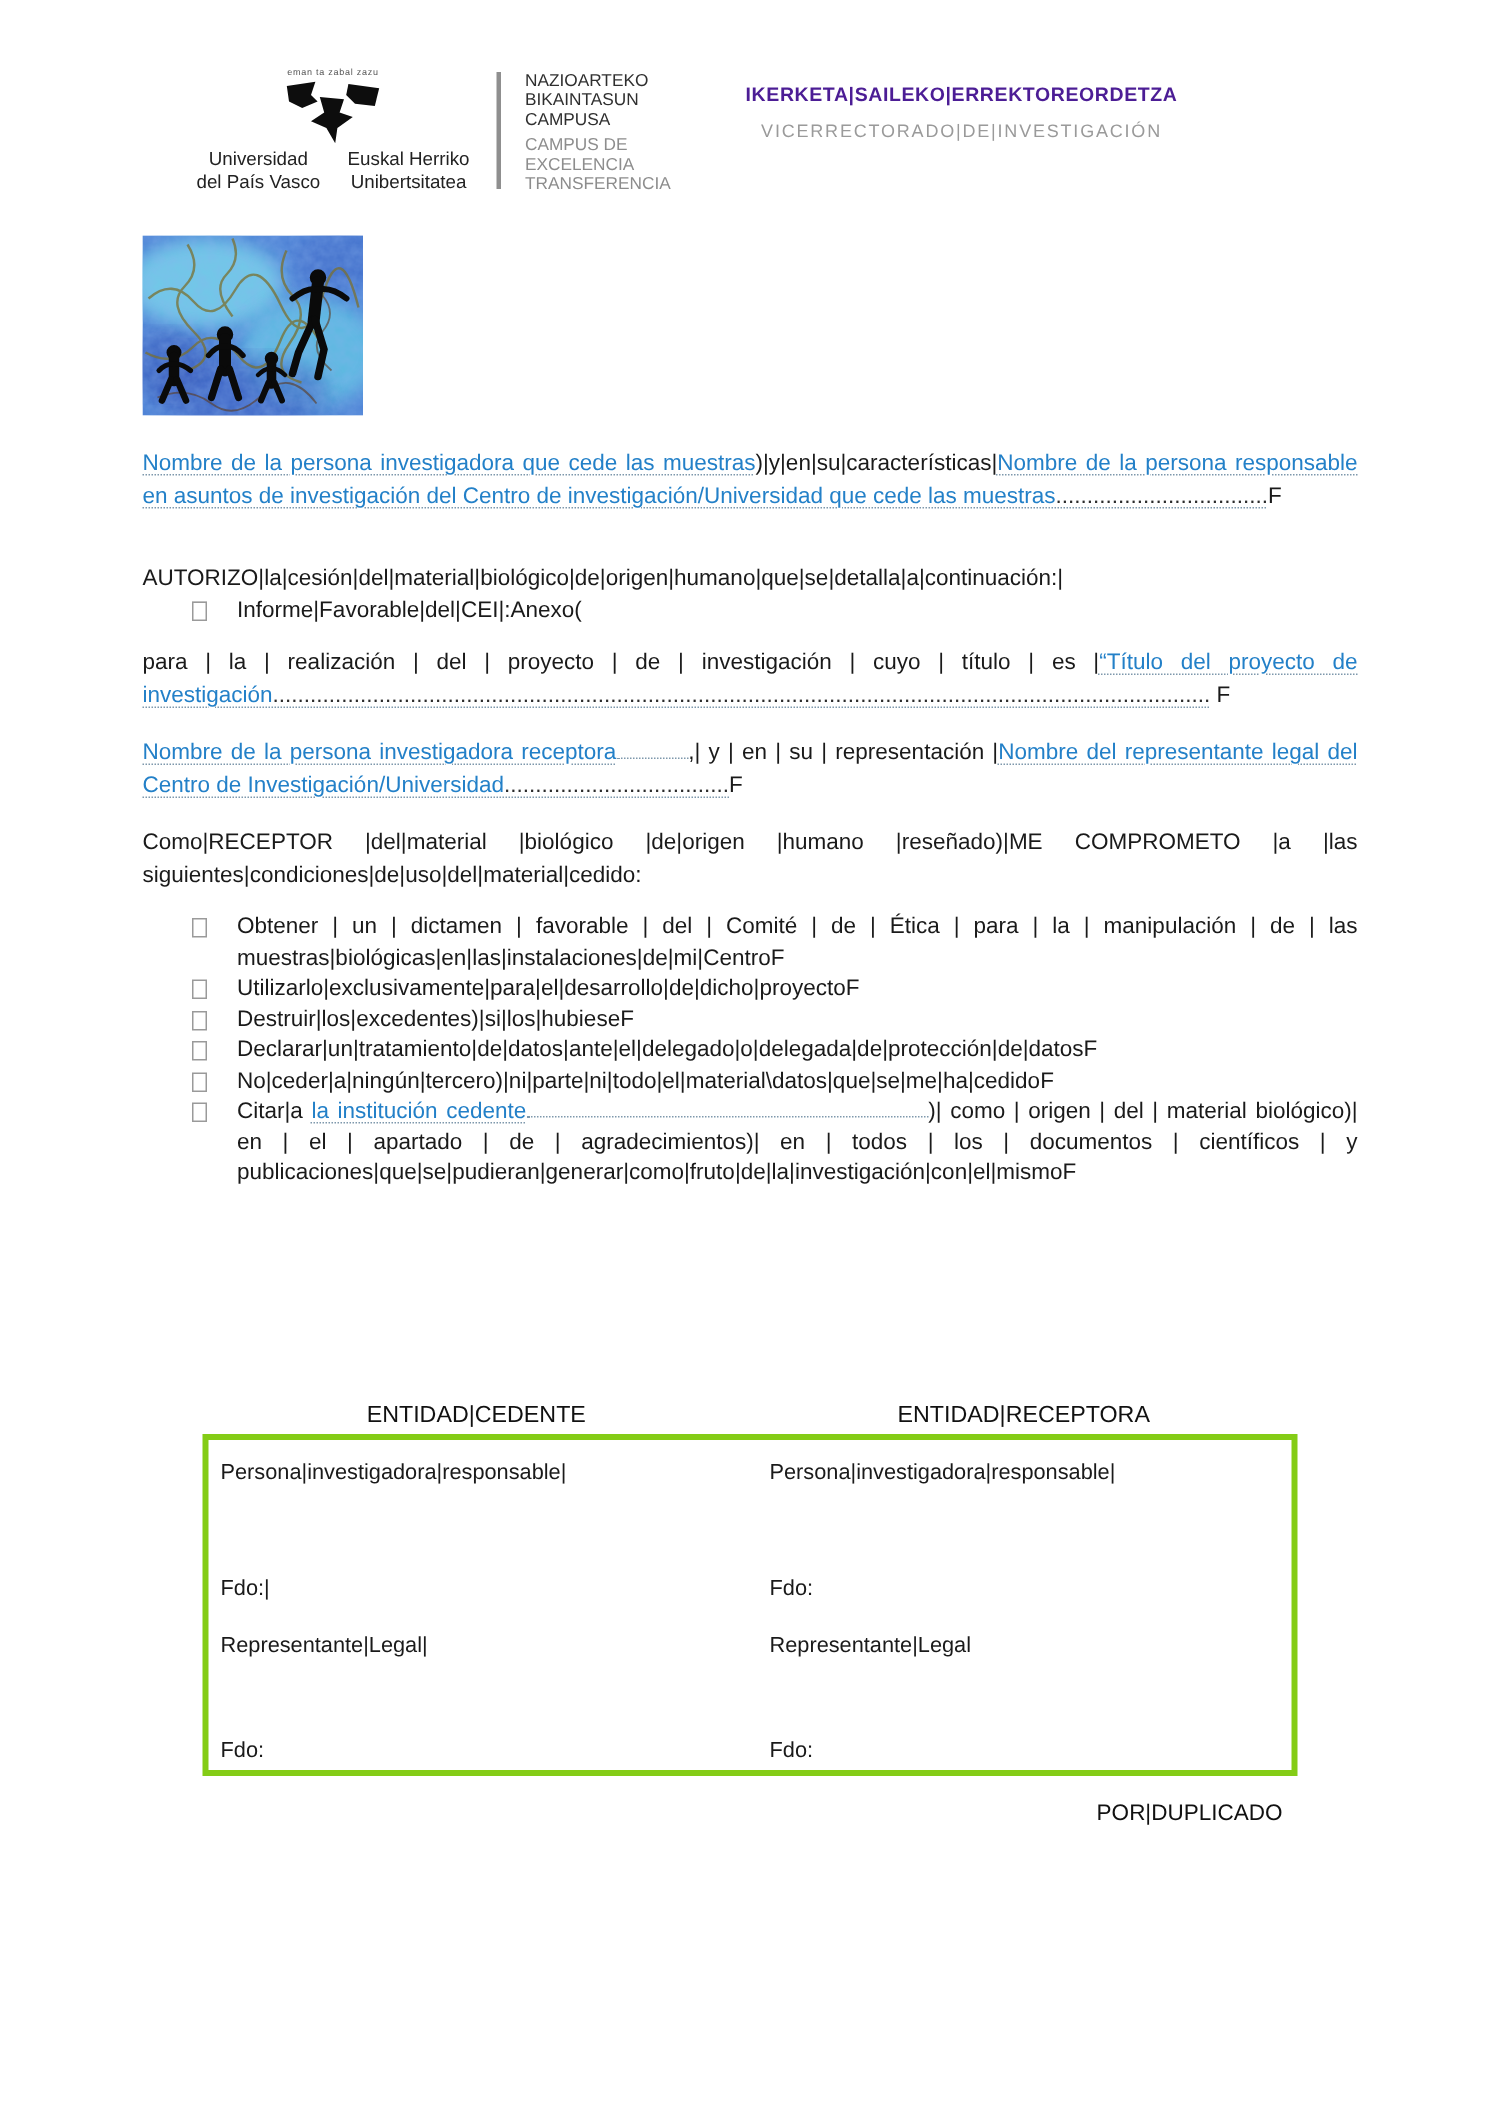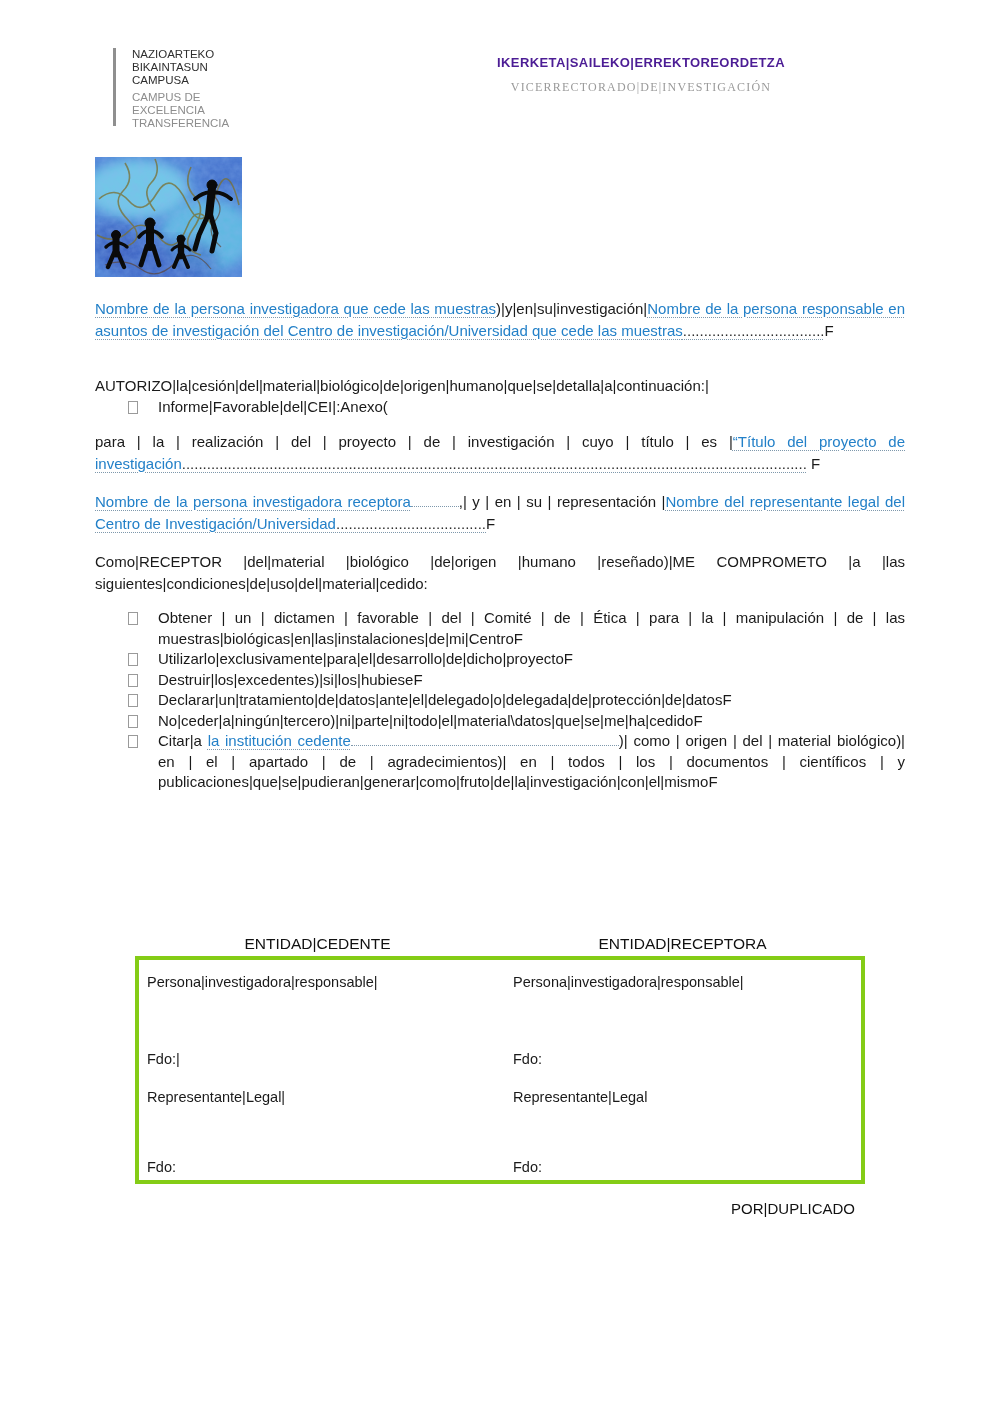--- a/index.html
+++ b/index.html
@@ -21,21 +21,21 @@
   .logo-motto{ font-size:6px; color:#555; letter-spacing:.5px; }
   .logo-symbol{ display:block; margin:1px auto 2px auto; }
   .logo-names{ display:flex; justify-content:space-between; gap:8px; font-size:12.5px; line-height:15px; color:#222; }
   .logo-names > div{ white-space:nowrap; }
   .hdr-divider{ width:3px; height:78px; background:#8f8f8f; margin:2px 16px 0 18px; }
   .campus{ font-size:11.5px; line-height:13px; padding-top:2px; }
   .campus .eu{ color:#2f2f2f; }
   .campus .es{ color:#8d8d8d; margin-top:4px; }
   .office{ margin-left:auto; margin-right:120px; text-align:center; padding-top:9px; }
   .office .eu{ font-size:13px; font-weight:bold; letter-spacing:.4px; color:#4c1d95; }
-  .office .es{ font-size:12px; letter-spacing:1.2px; color:#9a9a9a; margin-top:10px;font-family:Liberation Serif, serif; }
+  .office .es{ font-size:12px; letter-spacing:1.2px; color:#9a9a9a; margin-top:10px; }
   
   .photo{ margin-top:27px; width:147px; height:120px; display:block; }
   
   .title{
     margin-top:18px; text-align:center;
     font-size:19px; font-weight:600; letter-spacing:2px; color:#111;
     text-decoration:underline; text-underline-offset:5px; text-decoration-thickness:1.5px;
   }
   
   .para{ text-align:justify; line-height:21.5px; }
@@ -90,20 +90,40 @@
   .r-persona{ top:14px; } .r-fdo1{ top:91px; } .r-rep{ top:129px; } .r-fdo2{ top:199px; }
   
   .footer{ margin-top:16px; text-align:right; padding-right:50px; font-size:15px; color:#111; }
 </style>
 </head>
 <body>
 
 <div class="page">
 
   <div class="hdr">
+    <div class="logo-block">
+      <div class="logo-motto">eman ta zabal zazu</div>
+      <svg class="logo-symbol" width="74" height="44" viewBox="0 0 100 60">
+        <g fill="#0d0d0d">
+          <path d="M8,6 L34,2 L30,14 L36,20 L22,26 L10,20 Z"></path>
+          <path d="M64,4 L92,8 L88,24 L70,22 L62,14 Z"></path>
+          <path d="M38,16 L60,18 L56,30 L68,34 L54,44 L52,58 L44,44 L30,38 L42,30 Z"></path>
+        </g>
+      </svg>
+      <div class="logo-names">
+        <div>
+          <div>Universidad</div>
+          <div>del País Vasco</div>
+        </div>
+        <div>
+          <div>Euskal Herriko</div>
+          <div>Unibertsitatea</div>
+        </div>
+      </div>
+    </div>
 
     <div class="hdr-divider"></div>
 
     <div class="campus">
       <div class="eu">
         <div>NAZIOARTEKO</div>
         <div>BIKAINTASUN</div>
         <div>CAMPUSA</div>
       </div>
       <div class="es">
@@ -173,21 +193,21 @@
     <g stroke="#0a0a0a" fill="#0a0a0a" stroke-linecap="round">
       <circle cx="86" cy="82" r="4"></circle>
       <path d="M86,85 L86,99" stroke-width="6.4" fill="none"></path>
       <path d="M77,93 Q82,88 86,89 Q90,88 95,93" stroke-width="3" fill="none"></path>
       <path d="M84,98 L79,110" stroke-width="4" fill="none"></path>
       <path d="M88,98 L93,110" stroke-width="4" fill="none"></path>
     </g>
   </svg>
 
 
-  <div class="para p1"><span class="lnk">Nombre de la persona investigadora que cede las muestras</span><span>)|y|en|su|investigación|</span><span class="lnk">Nombre de la persona responsable en asuntos de investigación del Centro de investigación/Universidad que cede las muestras</span><span class="dots">..................................</span><span>F</span></div>
+  <div class="para p1"><span class="lnk">Nombre de la persona investigadora que cede las muestras</span><span>)|y|en|su|características|</span><span class="lnk">Nombre de la persona responsable en asuntos de investigación del Centro de investigación/Universidad que cede las muestras</span><span class="dots">..................................</span><span>F</span></div>
 
   <div class="p2">
     <div>AUTORIZO|la|cesión|del|material|biológico|de|origen|humano|que|se|detalla|a|continuación:|</div>
     <div class="chk-row">
       <span class="cb"></span>
     </div>
     <div class="chk-row">
       <span class="cb"></span><span>Informe|Favorable|del|CEI|:Anexo(</span>
     </div>
   </div>

